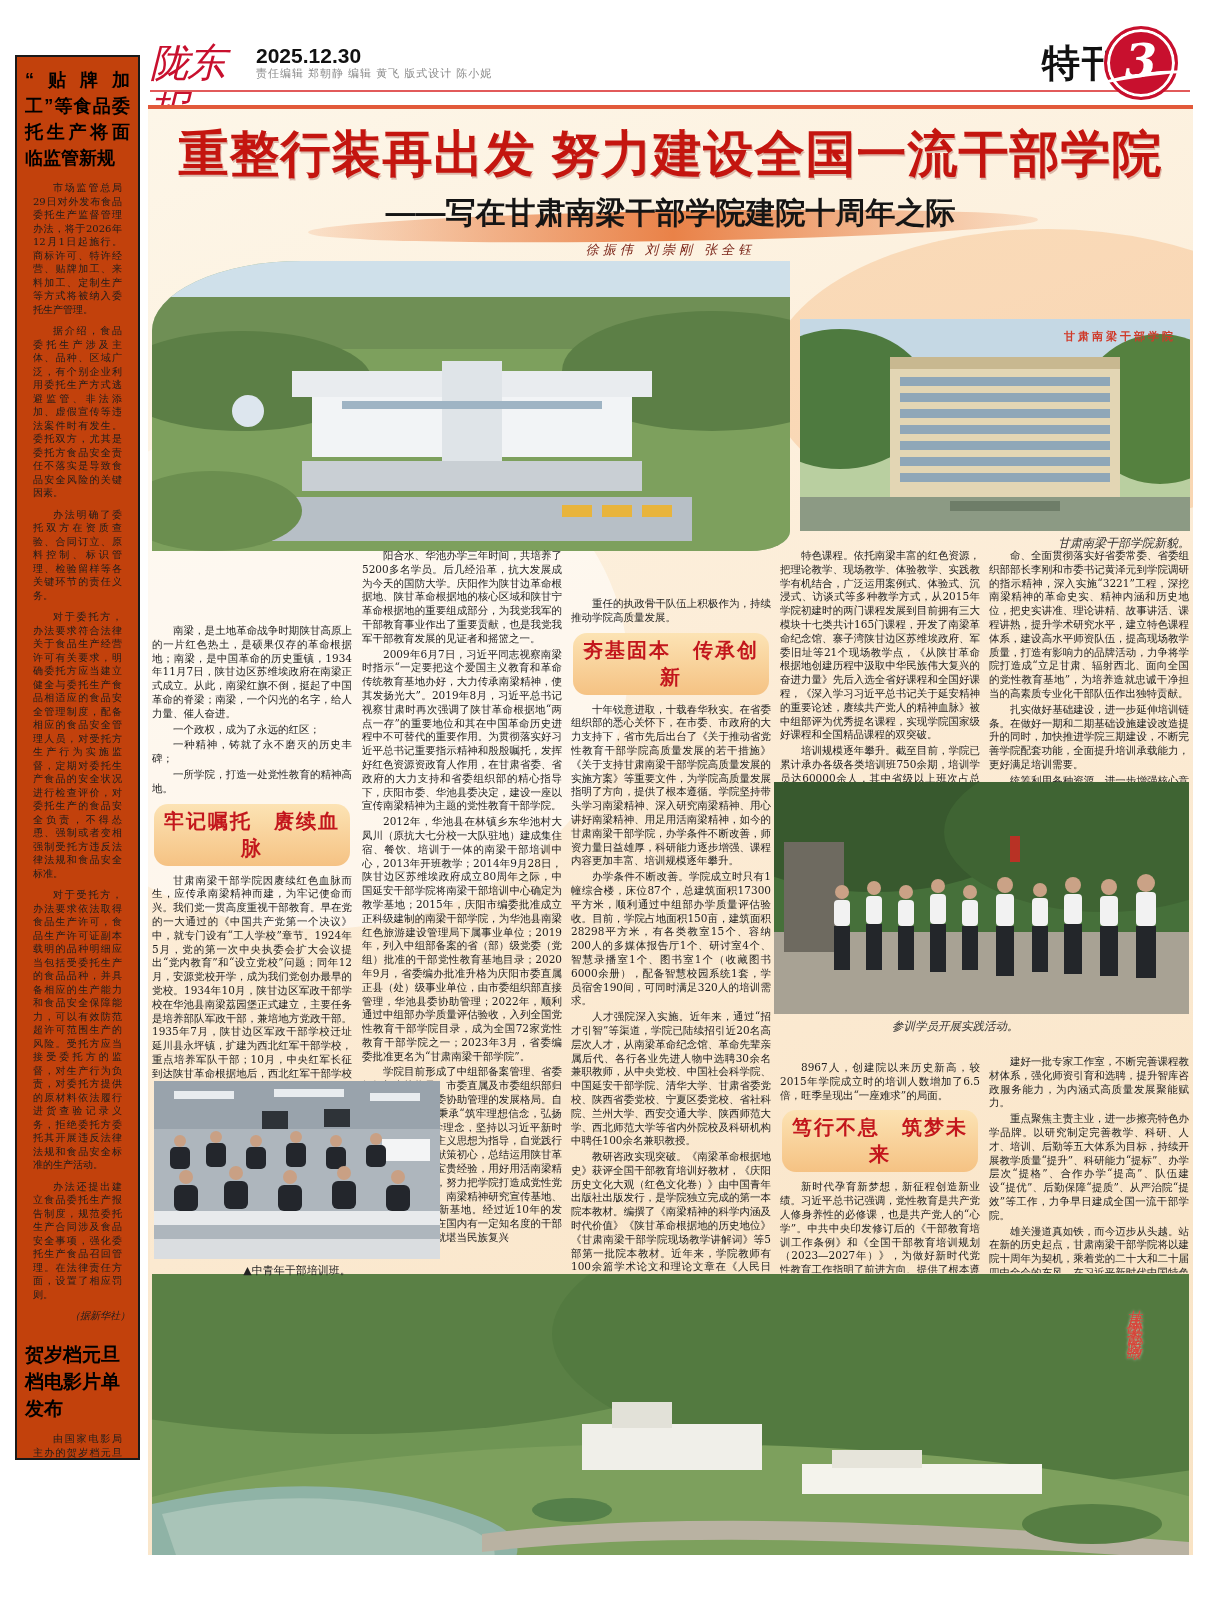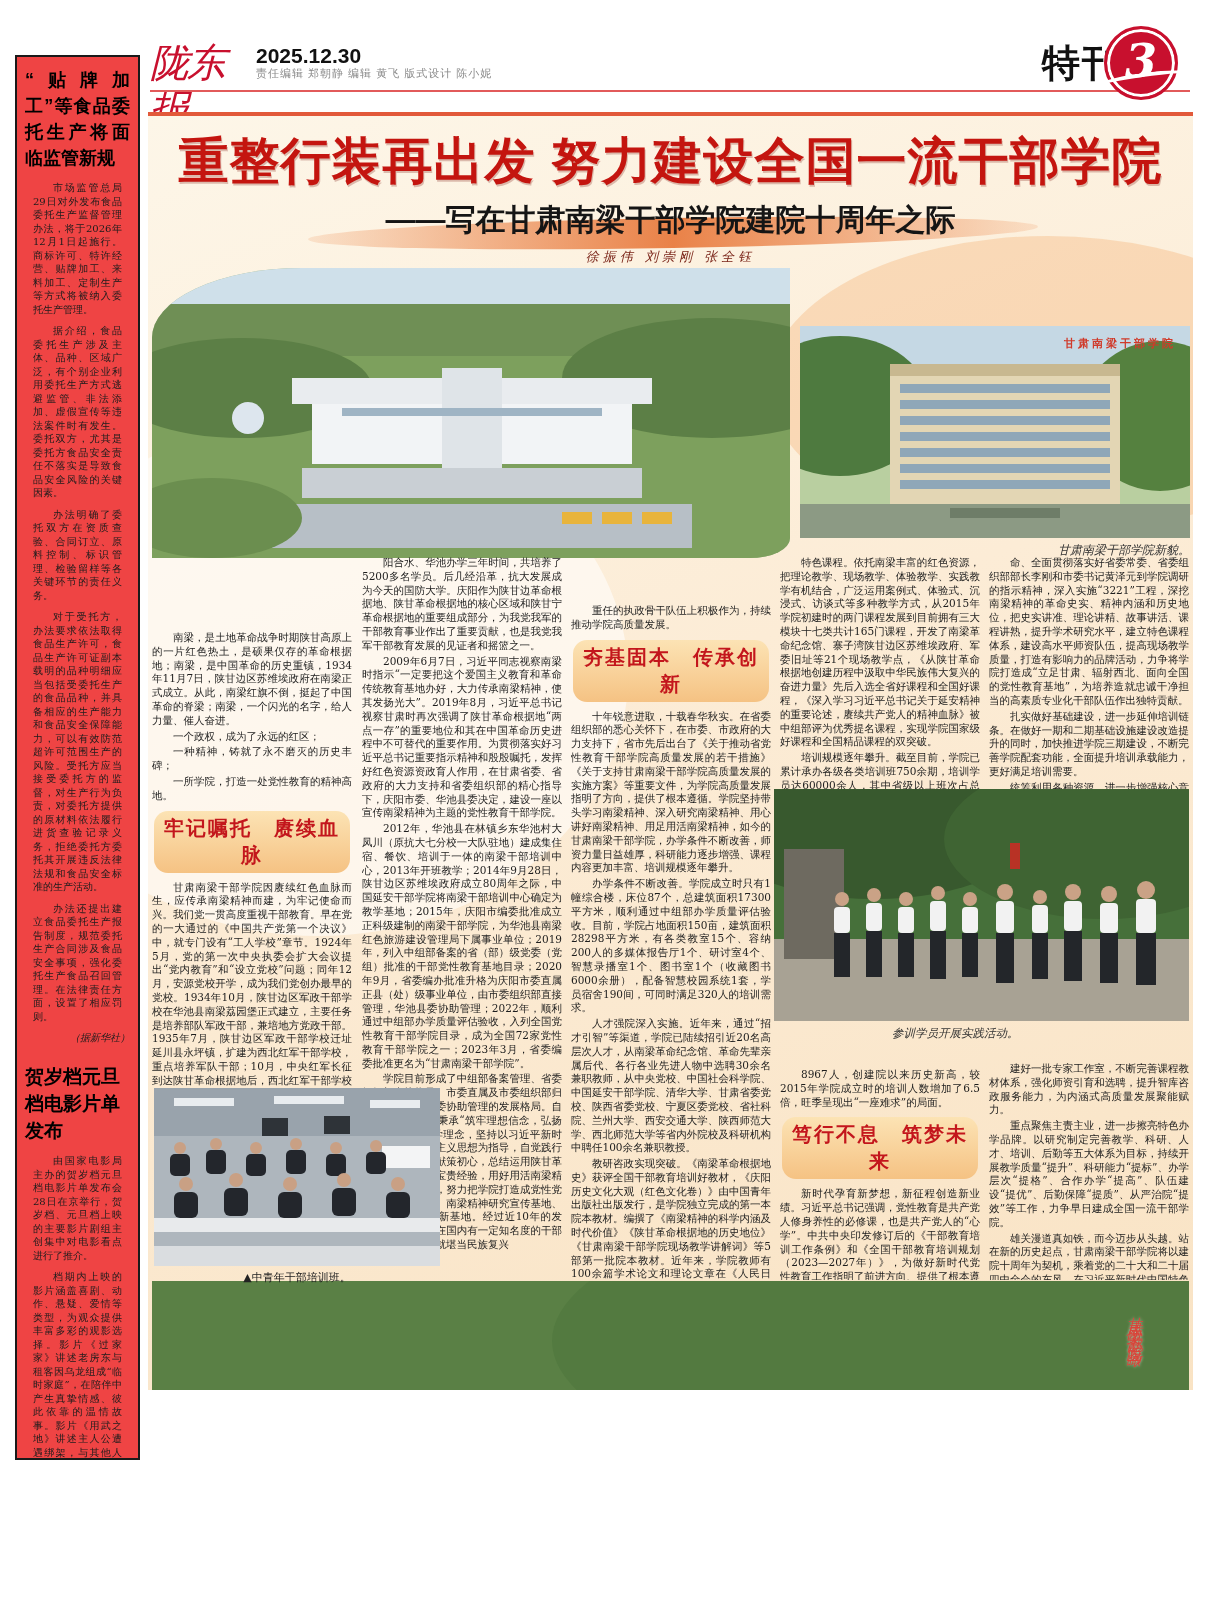--- a/index.html
+++ b/index.html
@@ -21,30 +21,30 @@
   #edition-badge{position:absolute;left:1104px;top:26px;width:74px;height:74px;border-radius:50%;
         background:#c8102e;border:3px solid #c8102e;box-shadow:0 0 0 3px #fff inset;
         display:flex;align-items:center;justify-content:center;}
   #edition-badge .num{color:#fff;font-size:46px;font-weight:900;font-style:italic;
         font-family:"DejaVu Serif",serif;transform:translateY(-2px);}
   #edition-badge .swoosh{position:absolute;left:-14px;top:44px;width:100px;height:16px;
         border-radius:50%;border-top:4px solid #ffffff;transform:rotate(-8deg);}
 
   
   #sidebar{position:absolute;left:15px;top:55px;width:125px;height:1405px;
-        border:2px solid #1a1a1a;background:#ef4444;padding:10px 8px;overflow:hidden;}
+        border:2px solid #1a1a1a;background:#c2410c;padding:10px 8px;overflow:hidden;}
   .sb-title{font-weight:900;font-size:18px;line-height:26px;color:#000;text-align:justify;
         font-family:"Liberation Sans",sans-serif;margin:0 0 10px 0;}
   .sb-p{font-size:10px;line-height:13.5px;text-align:justify;text-indent:2em;color:#1c1c1c;margin:8px;}
   .sb-src{font-size:10px;text-align:right;color:#1c1c1c;margin:2px 0 18px 0;font-style:italic;}
   .sb-title2{font-weight:900;font-size:19px;line-height:27px;color:#000;margin:4px 0 10px 0;
         font-family:"Liberation Sans",sans-serif;}
 
   
-  #panel{position:absolute;left:148px;top:112px;width:1045px;height:1278px;
+  #panel{position:absolute;left:148px;top:105px;width:1045px;height:1450px;
         background:linear-gradient(160deg,#fdf6e8 0%,#fcecd6 45%,#f9e3c4 100%);
         border-top:4px solid #e2593a;overflow:hidden;}
   .arc{position:absolute;border-radius:50%;pointer-events:none;}
   #arc1{left:-140px;top:300px;width:620px;height:520px;background:rgba(255,255,255,0.55);}
   #arc2{left:620px;top:120px;width:560px;height:300px;background:rgba(243,176,112,0.35);}
 
   #headline{position:absolute;left:0;top:12px;width:100%;text-align:center;
         font-family:"Liberation Sans",sans-serif;font-weight:900;font-size:50px;letter-spacing:1px;
         color:#c4150f;text-shadow:1px 2px 0 rgba(120,10,5,0.25);}
   #sub-swoosh{position:absolute;left:160px;top:102px;width:730px;height:30px;border-radius:50%;
@@ -110,20 +110,21 @@
       <span class="num" data-name="edition-number">3</span>
     </div>
   </div>
 
   <div id="sidebar" data-name="sidebar">
     <div data-name="sidebar-article-food-regulation">
       <div class="sb-title" data-name="article-title">“贴牌加工”等食品委托生产将面临监管新规</div>
       <p class="sb-p" data-name="article-paragraph">市场监管总局29日对外发布食品委托生产监督管理办法，将于2026年12月1日起施行。商标许可、特许经营、贴牌加工、来料加工、定制生产等方式将被纳入委托生产管理。</p>
       <p class="sb-p" data-name="article-paragraph">据介绍，食品委托生产涉及主体、品种、区域广泛，有个别企业利用委托生产方式逃避监管、非法添加、虚假宣传等违法案件时有发生。委托双方，尤其是委托方食品安全责任不落实是导致食品安全风险的关键因素。</p>
       <p class="sb-p" data-name="article-paragraph">办法明确了委托双方在资质查验、合同订立、原料控制、标识管理、检验留样等各关键环节的责任义务。</p>
+      <p class="sb-p" data-name="article-paragraph">对于委托方，办法要求符合法律关于食品生产经营许可有关要求，明确委托方应当建立健全与委托生产食品相适应的食品安全管理制度，配备相应的食品安全管理人员，对受托方生产行为实施监督，定期对委托生产食品的安全状况进行检查评价，对委托生产的食品安全负责，不得怂恿、强制或者变相强制受托方违反法律法规和食品安全标准。</p>
       <p class="sb-p" data-name="article-paragraph">对于受托方，办法要求依法取得食品生产许可，食品生产许可证副本载明的品种明细应当包括受委托生产的食品品种，并具备相应的生产能力和食品安全保障能力，可以有效防范超许可范围生产的风险。受托方应当接受委托方的监督，对生产行为负责，对委托方提供的原材料依法履行进货查验记录义务，拒绝委托方委托其开展违反法律法规和食品安全标准的生产活动。</p>
       <p class="sb-p" data-name="article-paragraph">办法还提出建立食品委托生产报告制度，规范委托生产合同涉及食品安全事项，强化委托生产食品召回管理。在法律责任方面，设置了相应罚则。</p>
       <div class="sb-src" data-name="source-credit">（据新华社）</div>
     </div>
     <div data-name="sidebar-article-film-lineup">
       <div class="sb-title2" data-name="article-title">贺岁档元旦档电影片单发布</div>
       <p class="sb-p" data-name="article-paragraph">由国家电影局主办的贺岁档元旦档电影片单发布会28日在京举行，贺岁档、元旦档上映的主要影片剧组主创集中对电影看点进行了推介。</p>
       <p class="sb-p" data-name="article-paragraph">档期内上映的影片涵盖喜剧、动作、悬疑、爱情等类型，为观众提供丰富多彩的观影选择。影片《过家家》讲述老房东与租客因乌龙组成“临时家庭”，在陪伴中产生真挚情感、彼此依靠的温情故事。影片《用武之地》讲述主人公遭遇绑架，与其他人质在绝境中携手逃生的故事。影片《匿杀》讲述画手与警方一同深入调查连环案件、寻找案件背后真相的历程。</p>
 
     </div>

